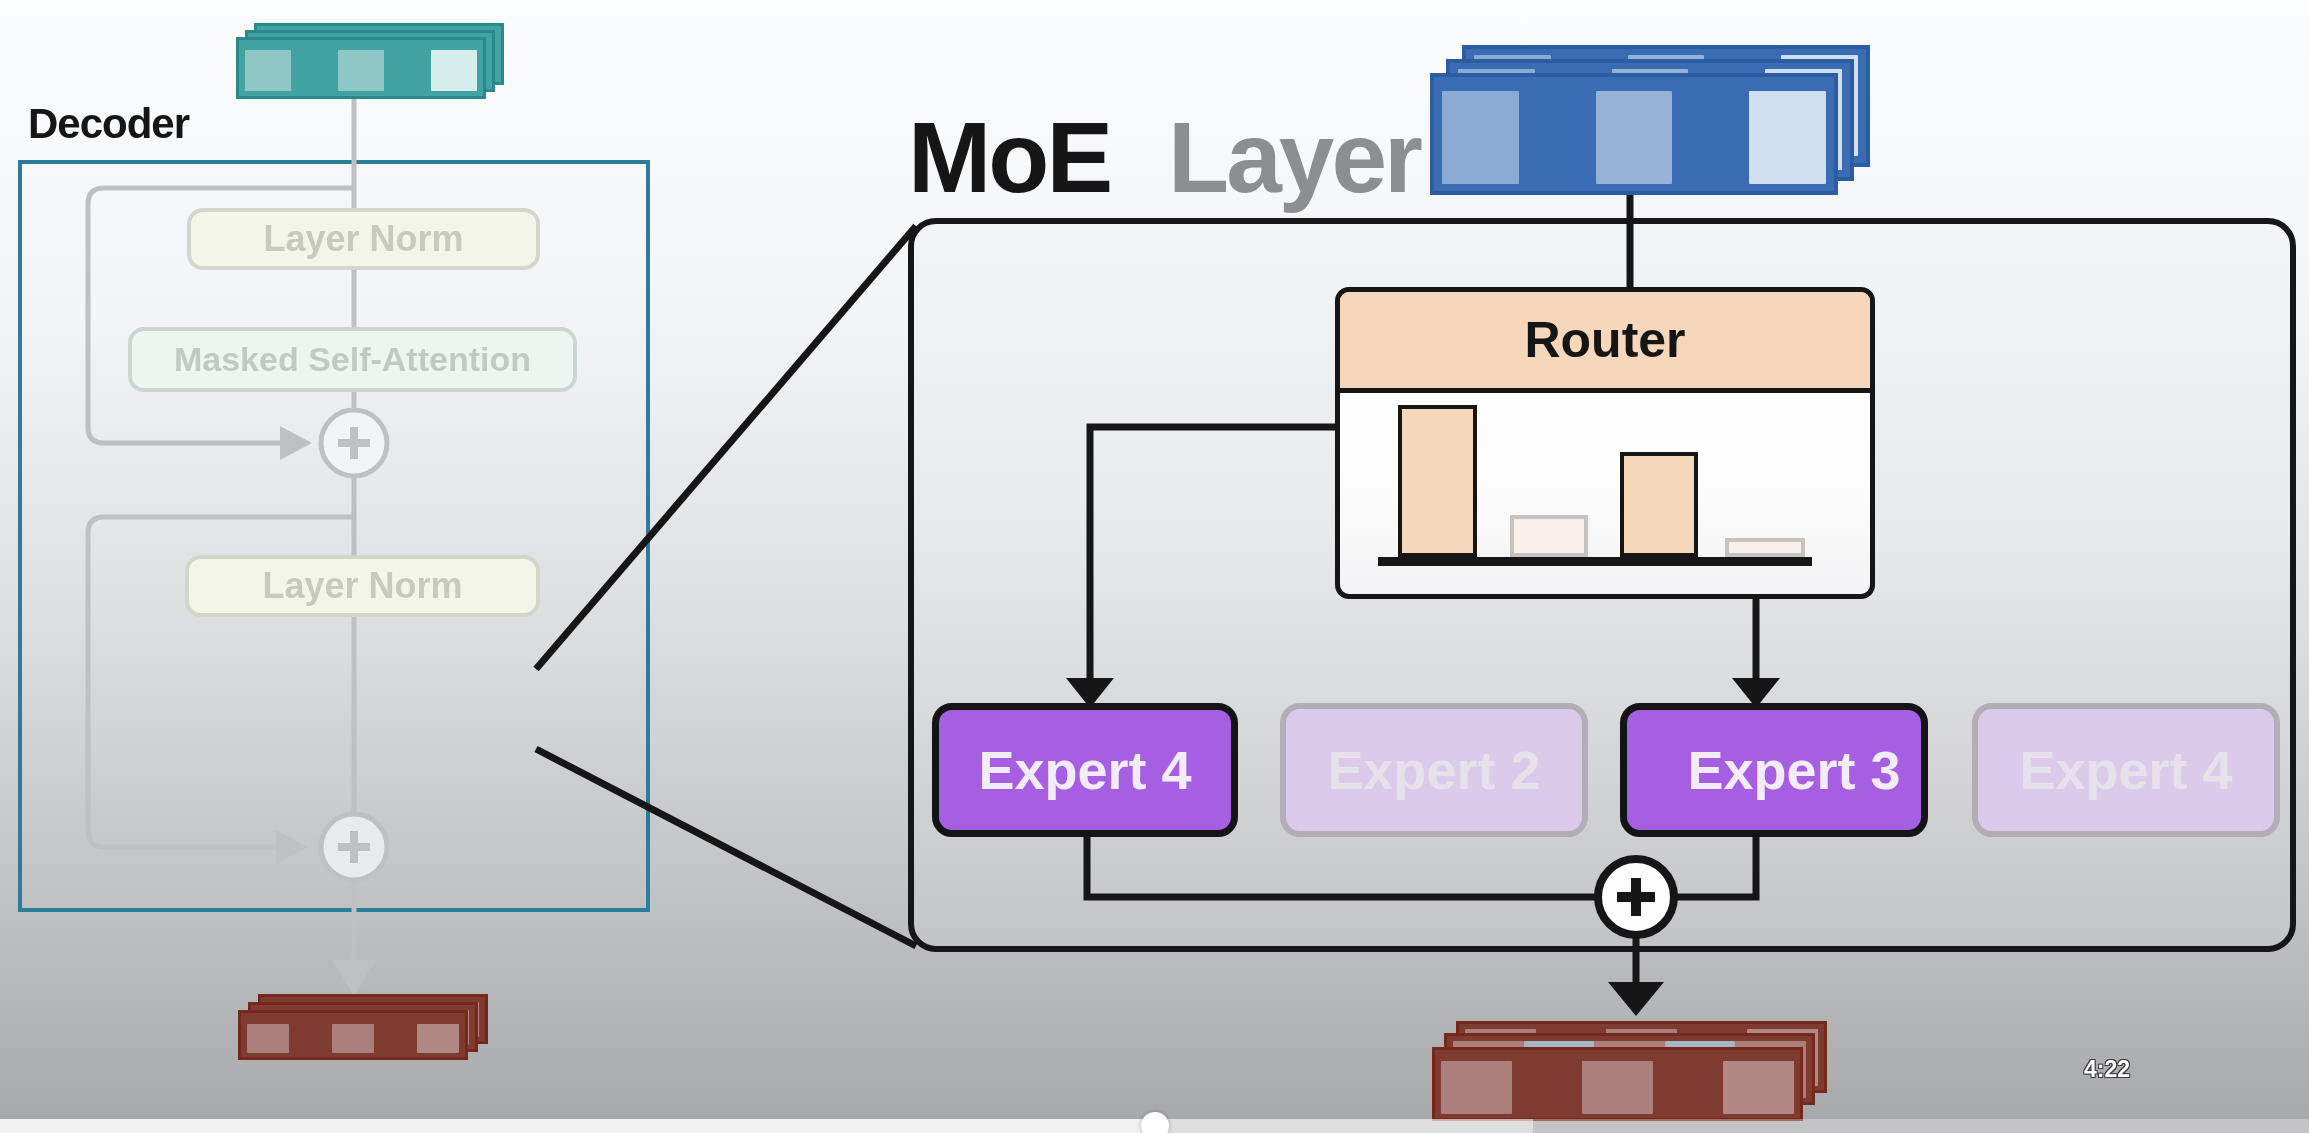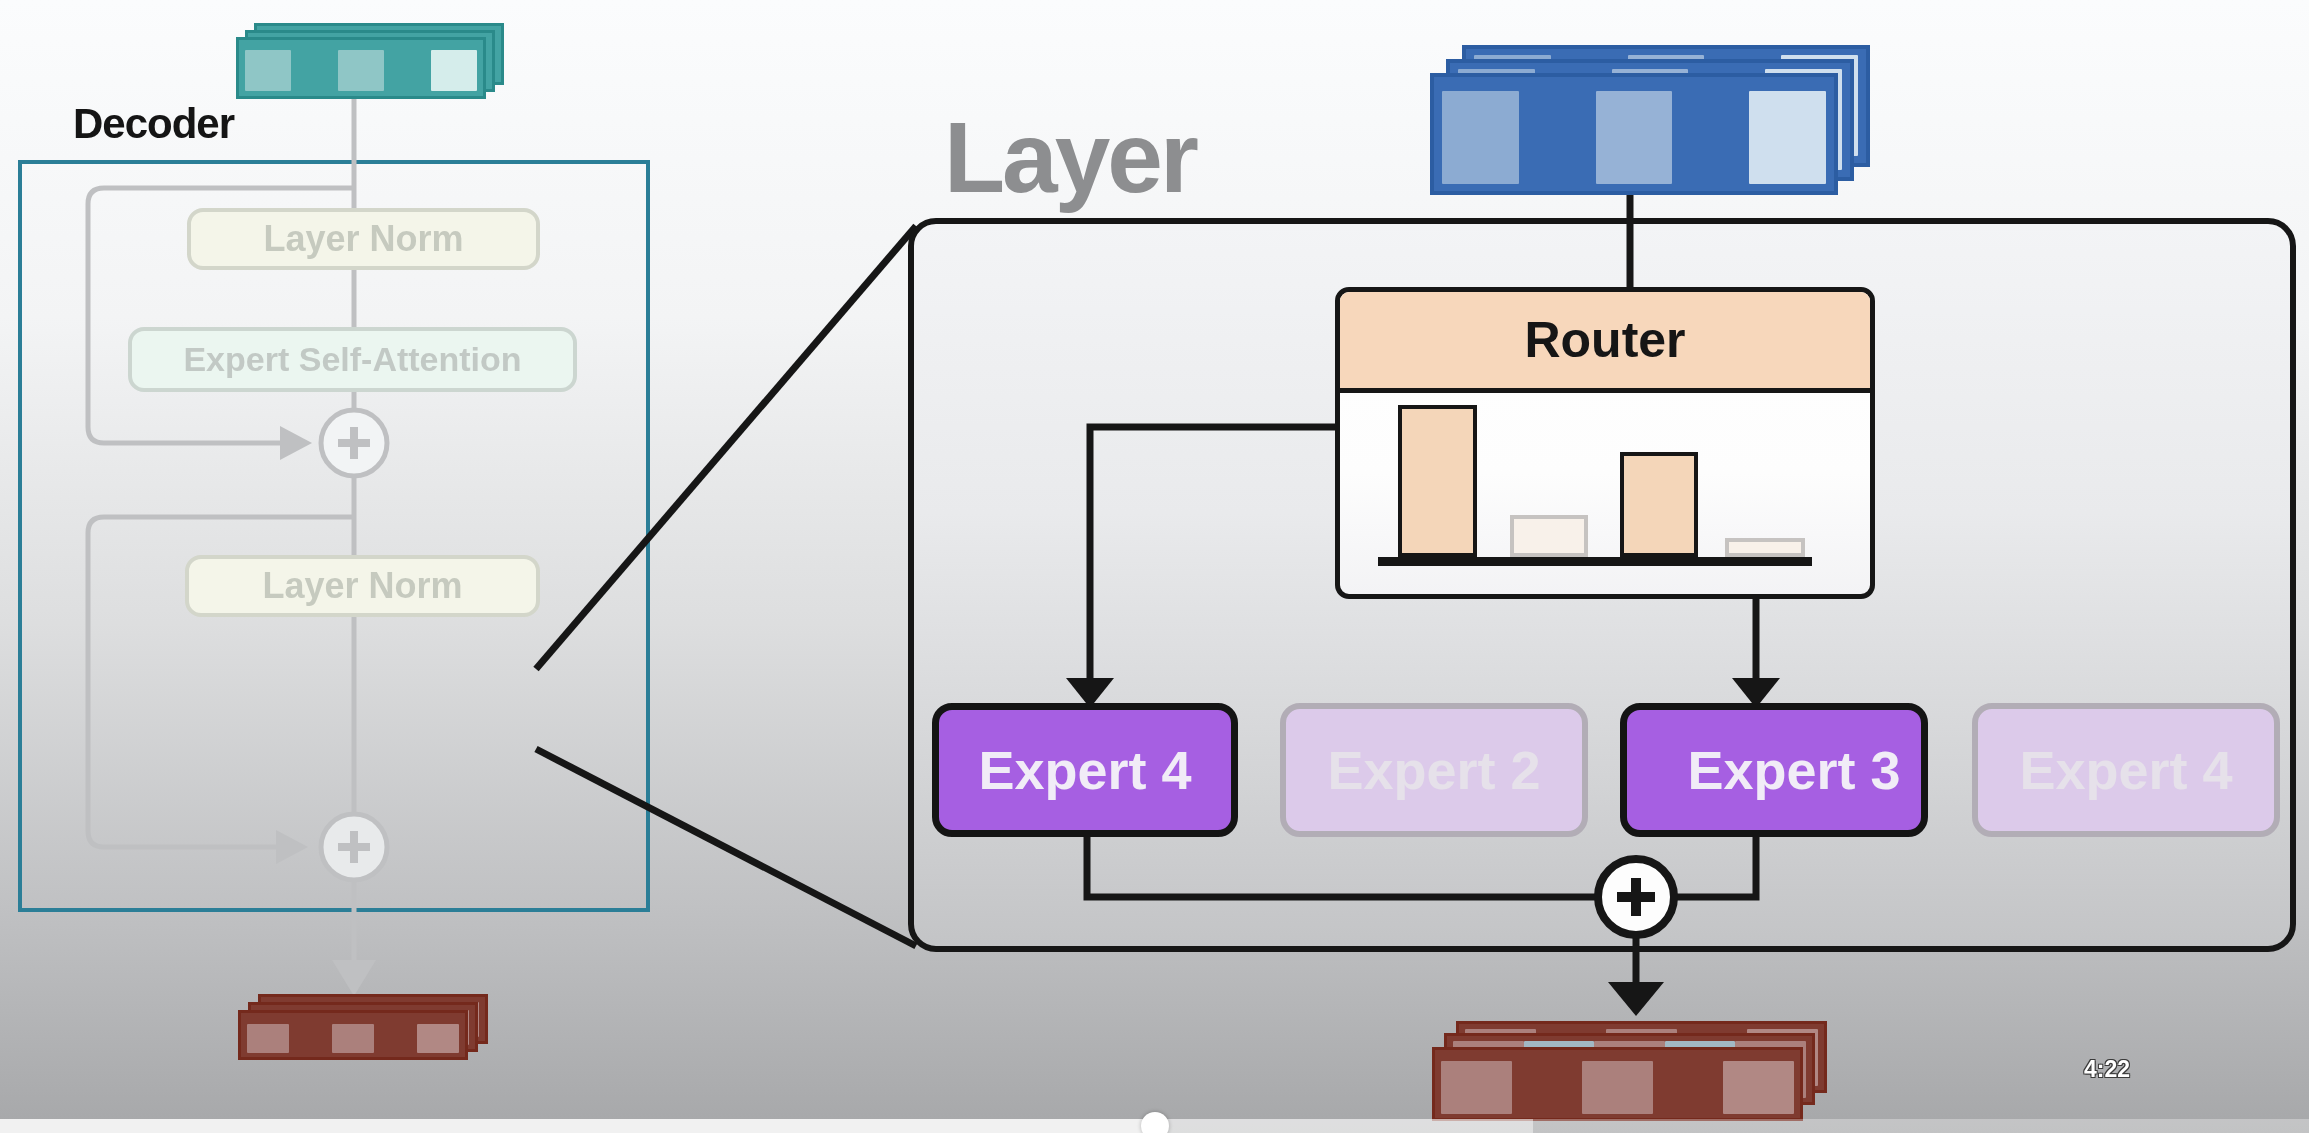--- a/index.html
+++ b/index.html
@@ -3,21 +3,21 @@
 <meta charset="utf-8">
 <style>
   html,body{margin:0;padding:0;}
   body{font-family:"Liberation Sans",sans-serif;}
   #stage{position:relative;width:2309px;height:1133px;overflow:hidden;
     background:linear-gradient(180deg,#fbfcfd 0%,#f3f4f5 28%,#dddedf 55%,#c0c1c3 80%,#a6a7a9 100%);}
   .abs{position:absolute;}
   svg.overlay{position:absolute;left:0;top:0;pointer-events:none;}
 
   
-  .decoder-label{left:28px;top:100px;font-size:42px;font-weight:bold;color:#151515;letter-spacing:-1px;margin-left:45px;}
+  .decoder-label{left:28px;top:100px;font-size:42px;font-weight:bold;color:#151515;letter-spacing:-1px;}
   .decoder-box{left:18px;top:160px;width:632px;height:752px;border:4px solid #2b7e97;box-sizing:border-box;}
   .ghost-btn{box-sizing:border-box;border-radius:16px;display:flex;align-items:center;justify-content:center;
     font-weight:bold;}
   .ln{background:#f4f5e9;border:4px solid #d3d6ca;color:#c6cabf;font-size:36px;}
   .ln1{left:187px;top:208px;width:353px;height:62px;}
   .ln2{left:185px;top:555px;width:355px;height:62px;}
   .msa{left:128px;top:327px;width:449px;height:65px;background:#ebf6f0;border:4px solid #ccd6d0;color:#c2c9c5;font-size:34px;}
   .moe-btn{left:175px;top:666px;width:362px;height:86px;background:#b26ae4;border:6px solid #191919;
     border-radius:16px;box-sizing:border-box;display:flex;align-items:center;justify-content:center;
     color:#f7f2fb;font-size:42px;font-weight:bold;}
@@ -130,24 +130,25 @@
       <polygon points="1608,982 1664,982 1636,1016"></polygon>
     </g>
     <g>
       <circle cx="1636" cy="897" r="38" fill="#fdfdfd" stroke="#161616" stroke-width="8"></circle>
       <path d="M1617,897 H1655 M1636,878 V916" stroke="#161616" stroke-width="10" fill="none"></path>
     </g>
   </svg>
 
   <div class="abs decoder-label">Decoder</div>
   <div class="abs ghost-btn ln ln1">Layer Norm</div>
-  <div class="abs ghost-btn msa">Expert Self-Attention</div>
+  <div class="abs ghost-btn msa">Masked Self-Attention</div>
   <div class="abs ghost-btn ln ln2">Layer Norm</div>
 
   <div class="abs moe-title">
+    <span class="t1">MoE</span>
     <span class="t2">Layer</span>
   </div>
 
   <div class="abs router">
     <div class="router-header">Router</div>
     <div class="router-chart">
       <div class="bar bar0 bar-active" style="height: 152px; top: 113px;"></div>
       <div class="bar bar1 bar-ghost" style="height: 42px; top: 223px;"></div>
       <div class="bar bar2 bar-active" style="height: 105px; top: 160px;"></div>
       <div class="bar bar3 bar-ghost" style="height: 19px; top: 246px;"></div>

